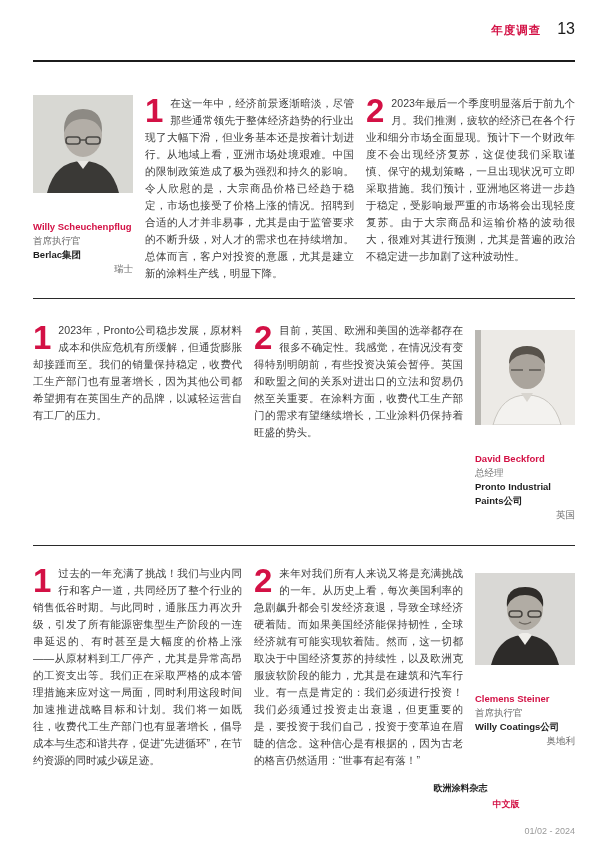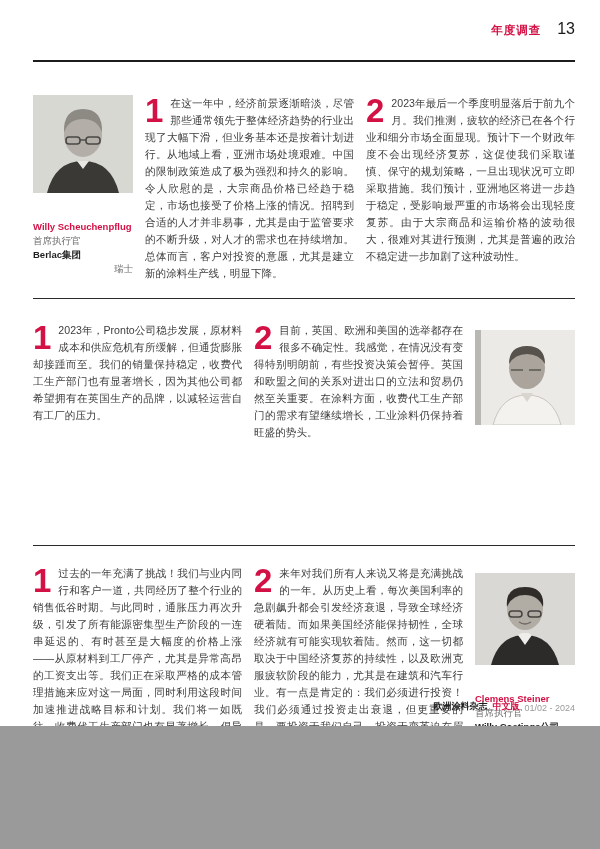--- a/index.html
+++ b/index.html
@@ -1,17 +1,17 @@
 <!DOCTYPE html>
 <html><head>
 <meta charset="utf-8">
 <style>
   html,body{margin:0;padding:0;background:#9a9a9a;}
   .page{
-    position:relative;width:600px;height:726px;background:#ffffff;
+    position:relative;width:600px;height:849px;background:#ffffff;
     font-family:"Liberation Sans","DejaVu Sans",sans-serif;
     color:#3d3d3d;overflow:hidden;margin:0 auto;
   }
   
   .hdr{position:absolute;top:20px;right:25px;display:flex;align-items:baseline;gap:16px;}
   .hdr .label{color:#d31145;font-weight:bold;font-size:11.5px;letter-spacing:1px;}
   .hdr .pagenum{color:#1a1a1a;font-size:16px;}
   .rule-top{position:absolute;top:60px;left:33px;width:542px;height:2px;background:#1c1c1c;}
   .rule-mid{position:absolute;left:33px;width:542px;height:1px;background:#2a2a2a;}
   #div1{top:298px}
@@ -28,21 +28,21 @@
   
   .photo{width:100px;background:#e3e2df;display:block;}
   .photo svg{display:block;width:100%;height:100%;}
   .cap{margin-top:27px;font-size:9.5px;line-height:14px;}
   .cap .nm{color:#d31145;font-weight:bold;}
   .cap .ti{color:#6e6e6e;}
   .cap .co{color:#1f1f1f;font-weight:bold;}
   .cap .cn{color:#6e6e6e;text-align:right;}
   .aside.right .photo{margin-top:8px;}
   
-  .ftr{position:absolute;right:25px;bottom:13px;font-size:9px;display:flex;gap:5px;align-items:flex-end;}
+  .ftr{position:absolute;right:25px;bottom:13px;font-size:9px;display:flex;gap:5px;align-items:flex-start;}
   .ftr .jn{color:#1f1f1f;font-weight:bold;}
   .ftr .ed{color:#d31145;font-weight:bold;margin-top:16px;}
   .ftr .iss{color:#9a9a9a;margin-top:44px;}
 </style>
 </head>
 <body>
 
 <div class="page">
 
   <div class="hdr">
@@ -104,20 +104,26 @@
           <rect width="100" height="95" fill="#eceae6"></rect>
           <rect x="0" y="0" width="6" height="95" fill="#b9b7b2"></rect>
           <ellipse cx="52" cy="38" rx="18" ry="21" fill="#aaa49c"></ellipse>
           <path d="M34 34 q0 -18 18 -18 q18 0 18 18 q-6 -10 -18 -10 q-12 0 -18 10z" fill="#57524b"></path>
           <path d="M36 40 h12 m6 0 h12" stroke="#5b5751" stroke-width="1.4" fill="none"></path>
           <path d="M18 95 q8 -30 34 -30 q26 0 34 30 z" fill="#f3f2ef"></path>
           <path d="M18 95 q8 -30 34 -30 q26 0 34 30 z" fill="none" stroke="#c9c6c0" stroke-width="1"></path>
           <path d="M46 63 l6 9 l6 -9 z" fill="#d8d5cf"></path>
         </svg>
       </div>
+      <div class="cap">
+        <div class="nm">David Beckford</div>
+        <div class="ti">总经理</div>
+        <div class="co">Pronto Industrial Paints公司</div>
+        <div class="cn">英国</div>
+      </div>
     </div>
   </div>
 
   <div class="rule-mid" id="div2"></div>
 
   <div class="sec" id="sec3">
     <div class="col">
       <p class="quote">
         <span class="dropcap">1</span><span>过去的一年充满了挑战！我们与业内同行和客户一道，共同经历了整个行业的销售低谷时期。与此同时，通胀压力再次升级，引发了所有能源密集型生产阶段的一连串延迟的、有时甚至是大幅度的价格上涨——从原材料到工厂停产，尤其是异常高昂的工资支出等。我们正在采取严格的成本管理措施来应对这一局面，同时利用这段时间加速推进战略目标和计划。我们将一如既往，收费代工生产部门也有显著增长，倡导成本与生态和谐共存，促进“先进循环”，在节约资源的同时减少碳足迹。</span>
       </p>

